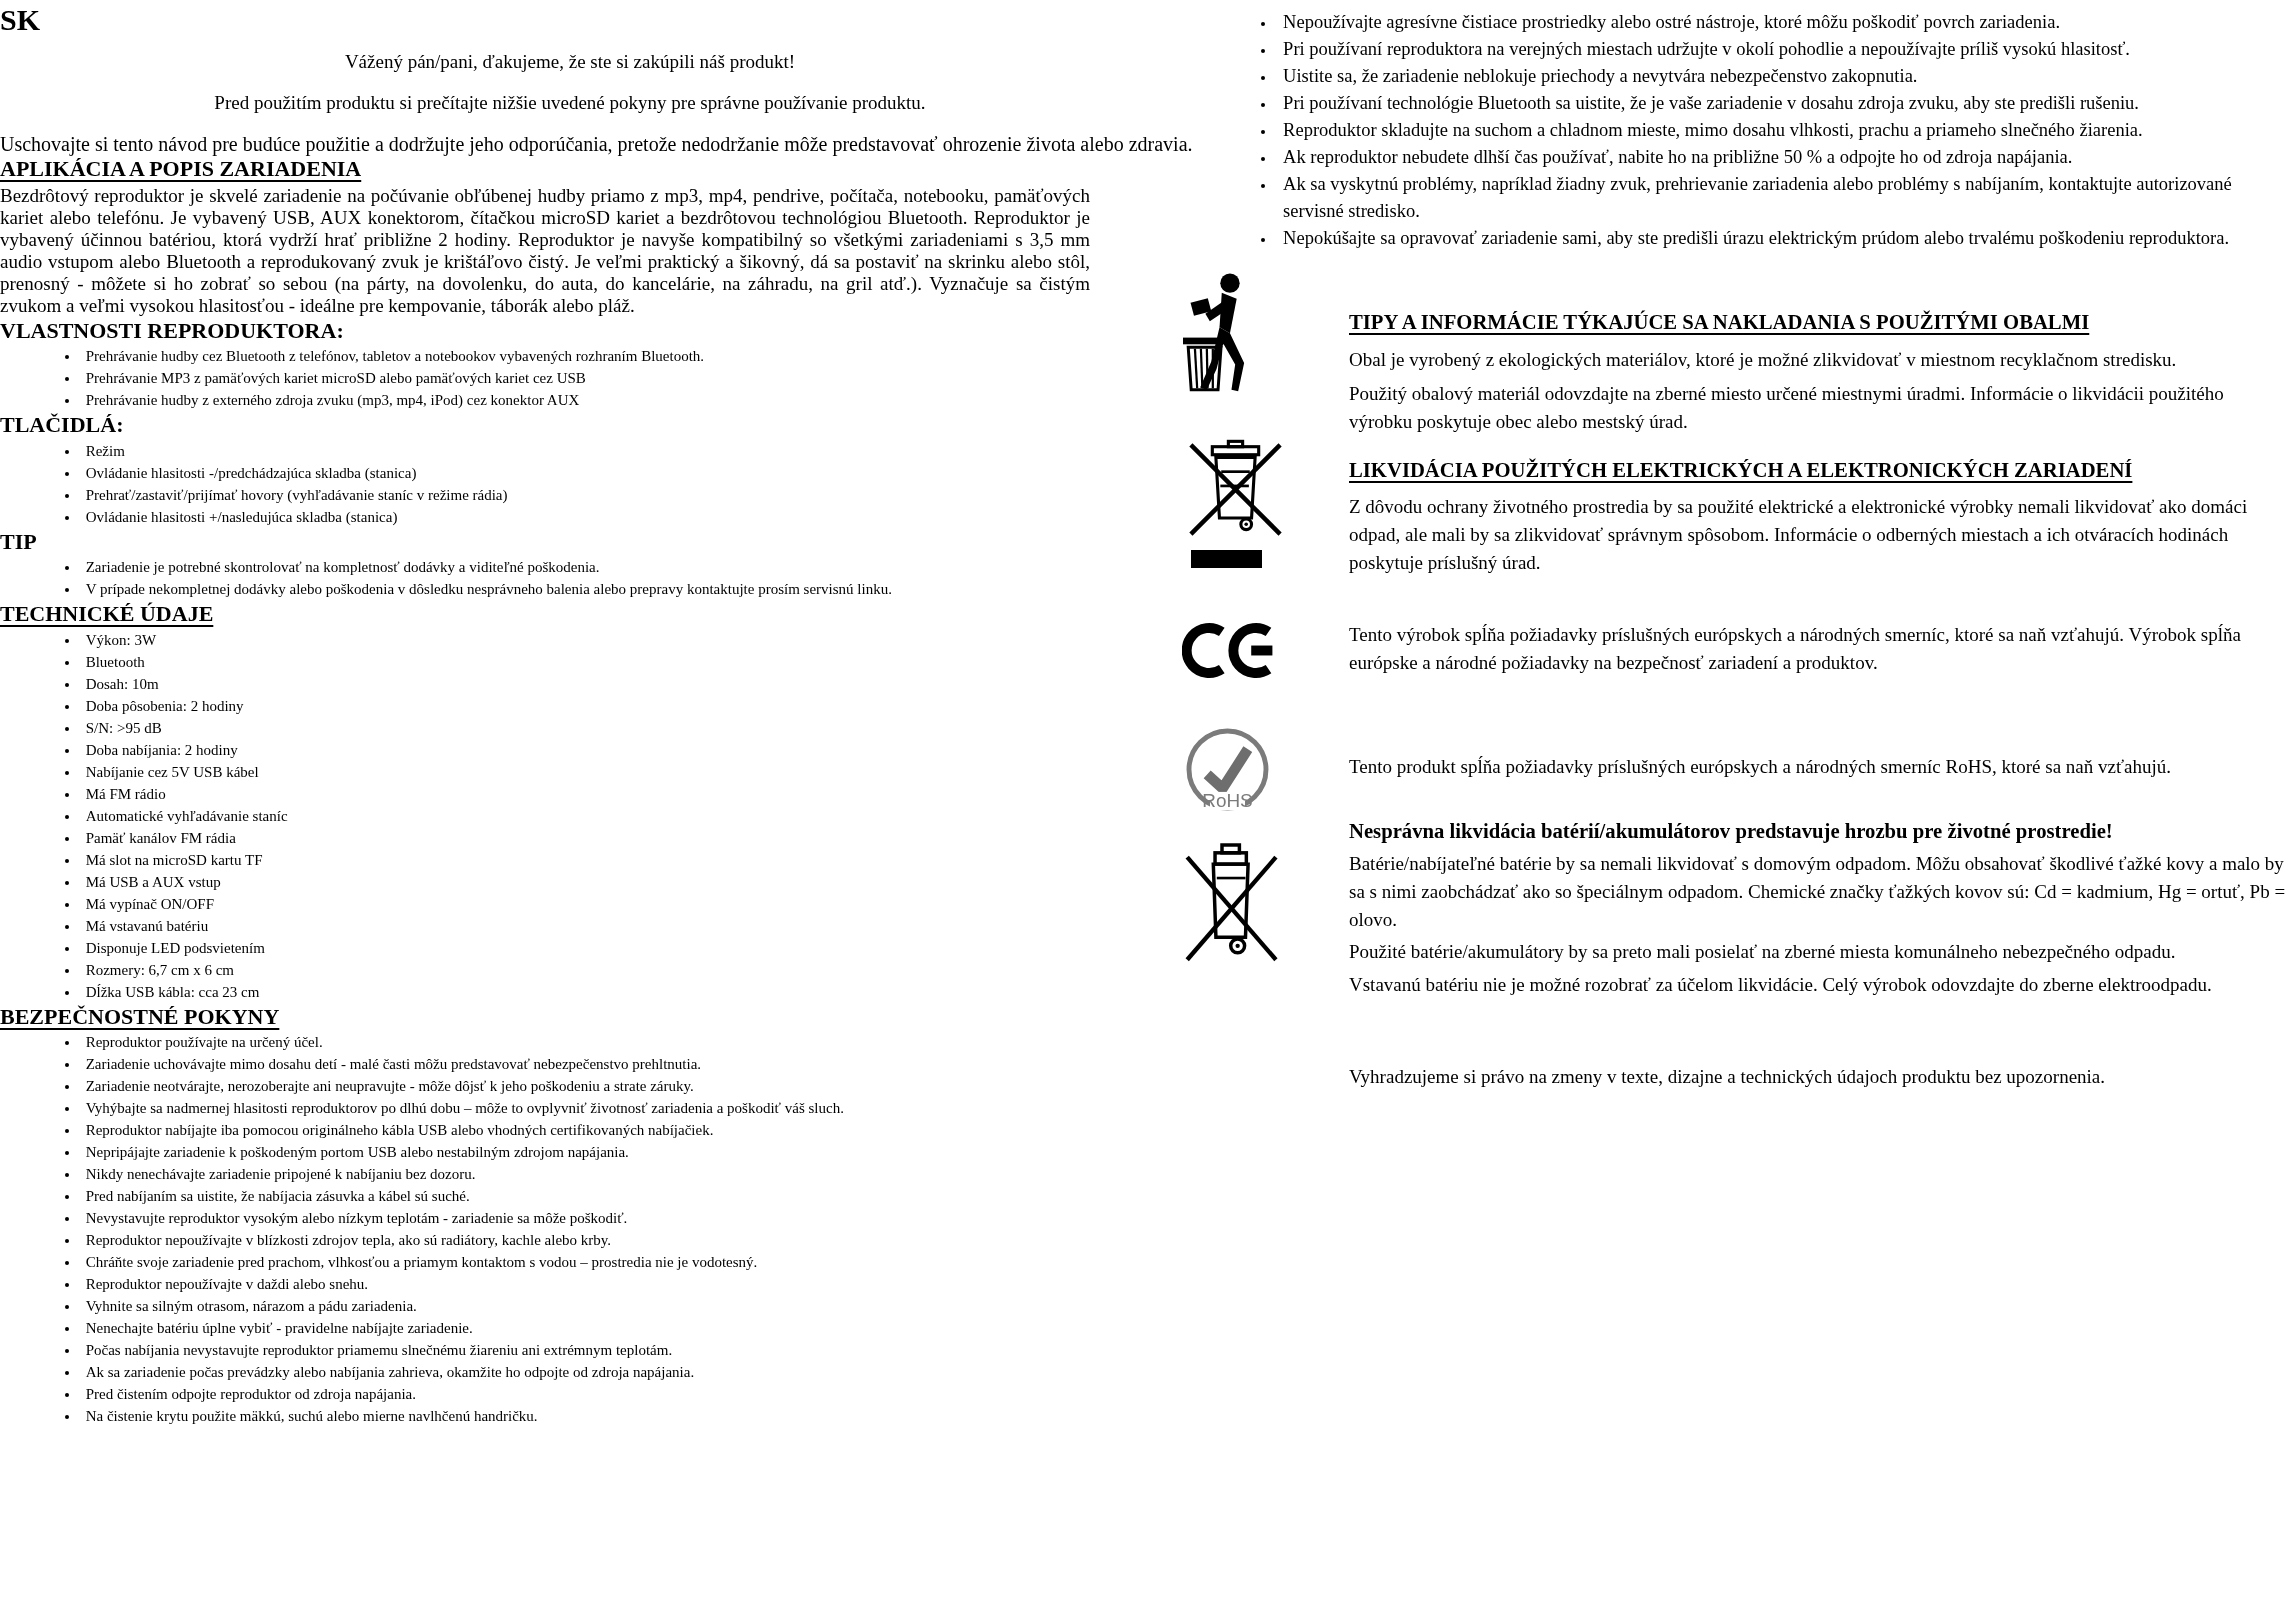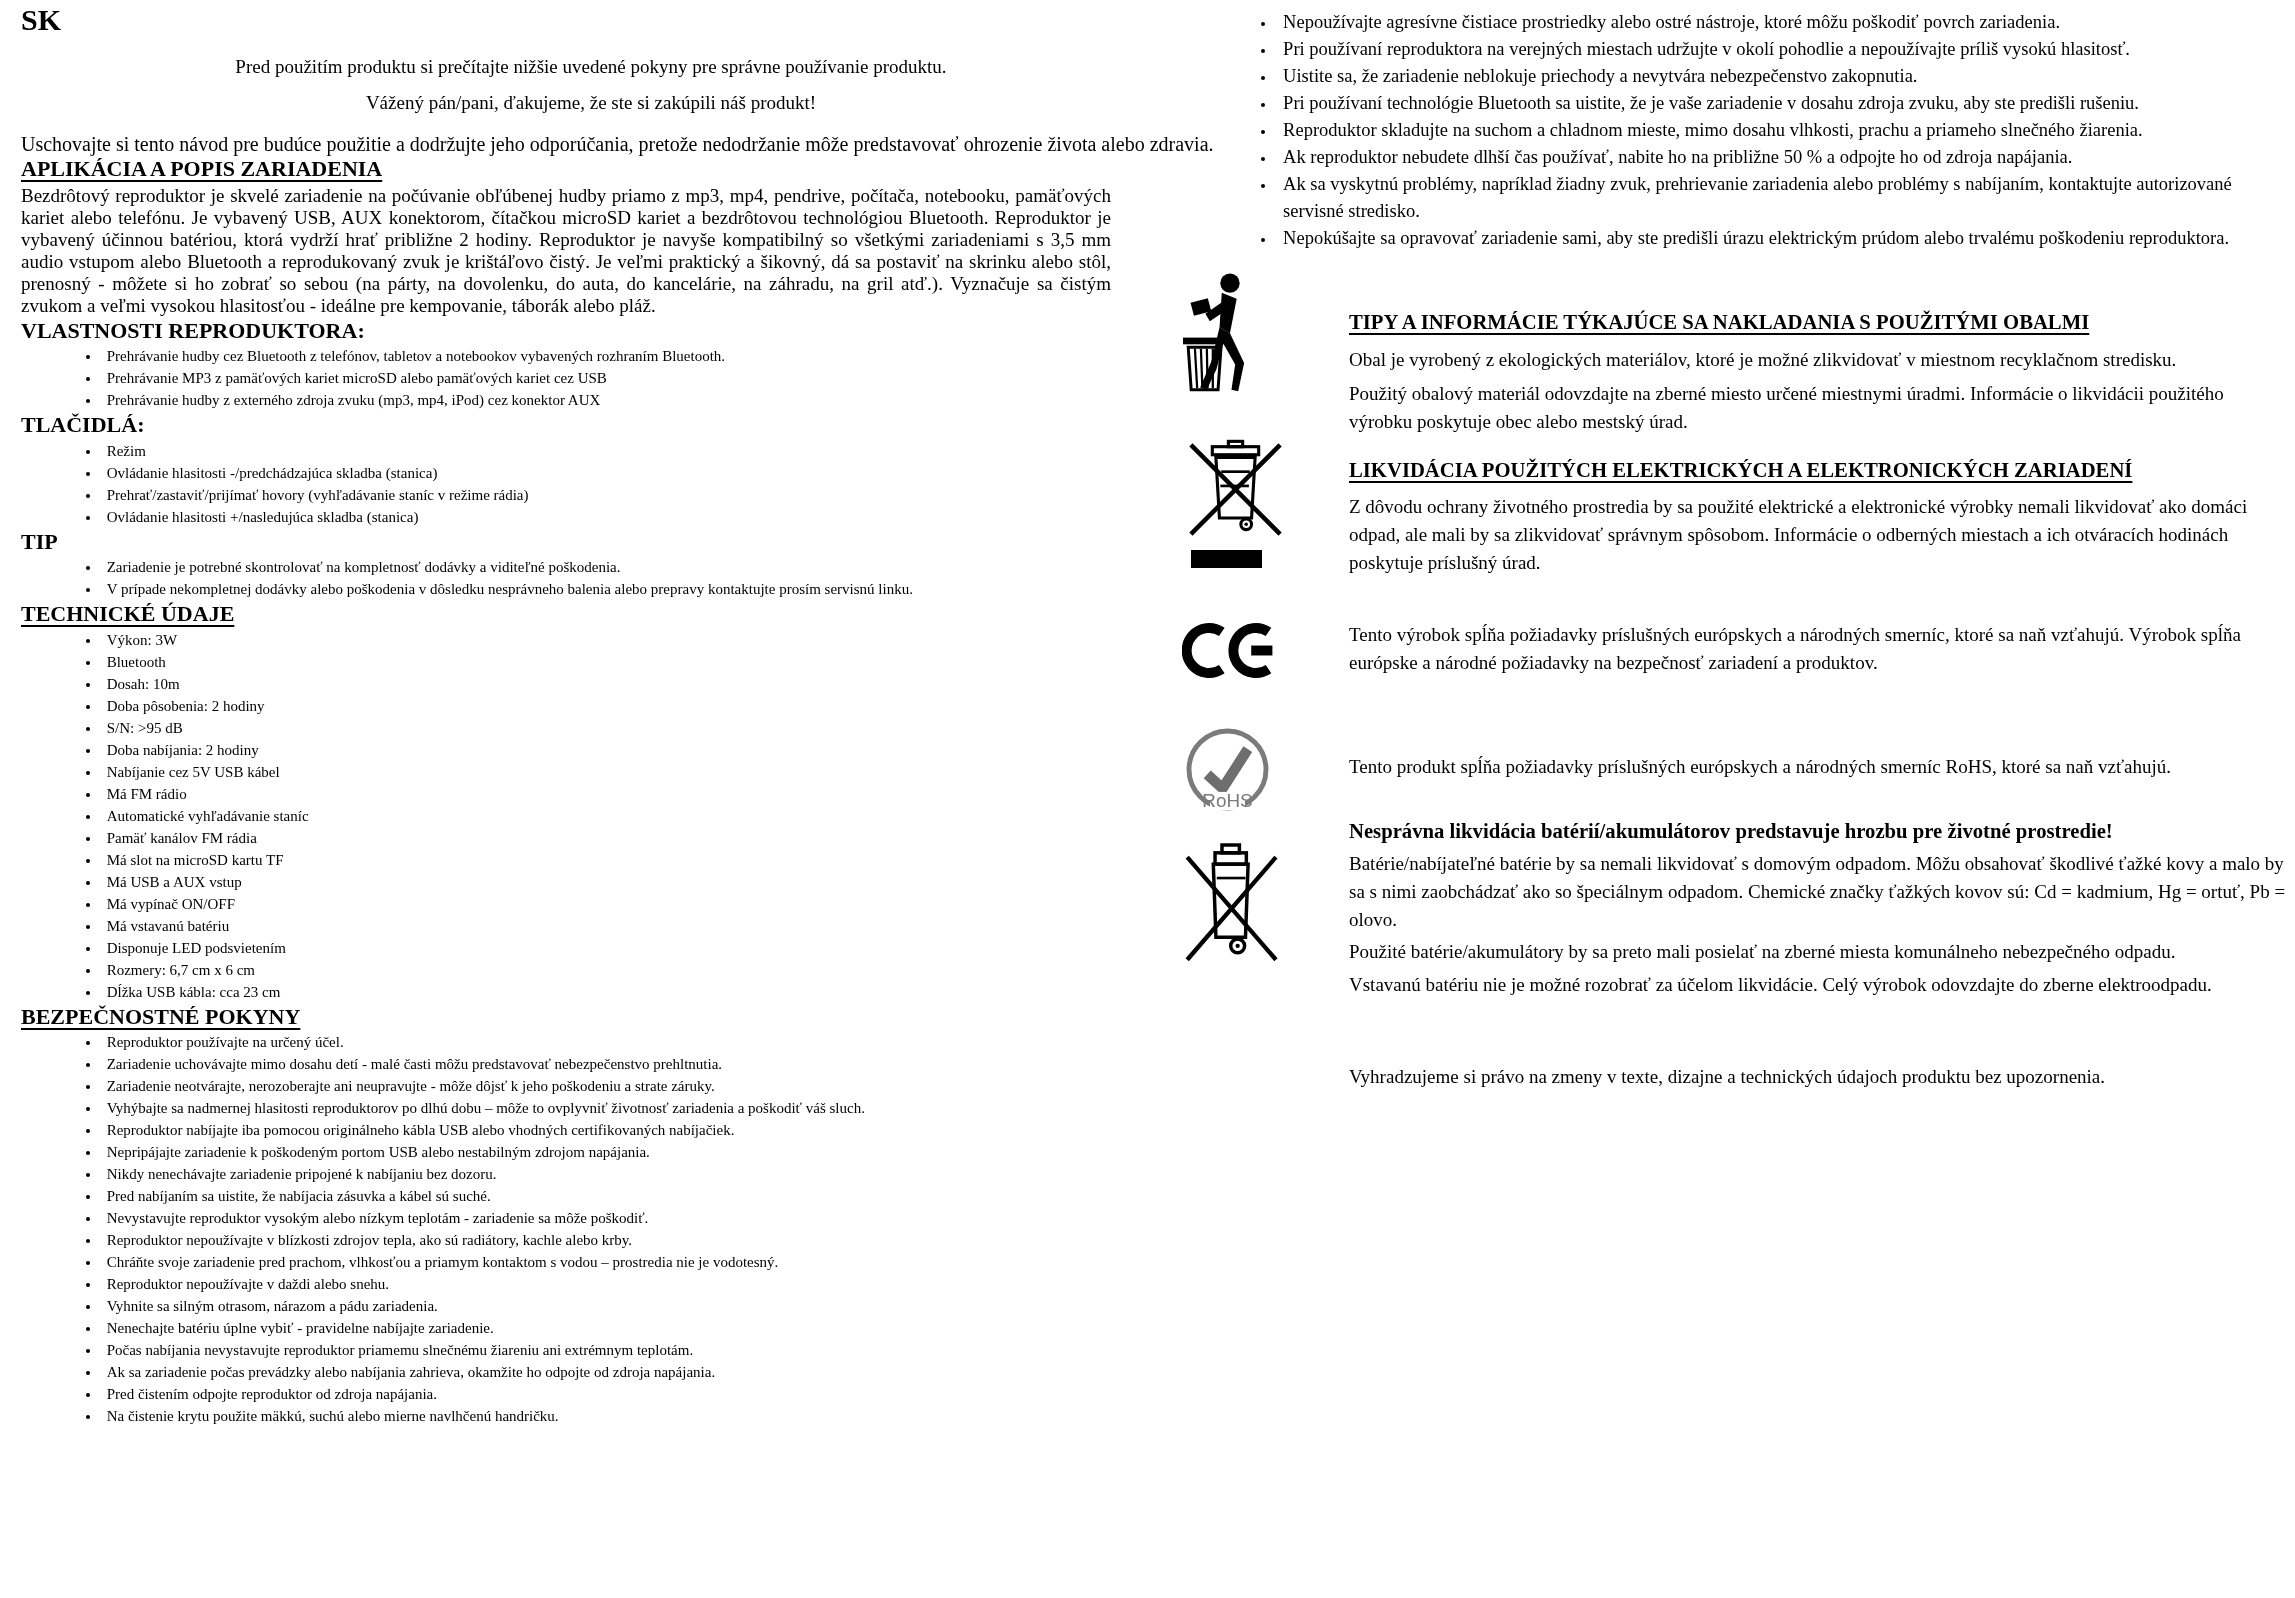--- a/index.html
+++ b/index.html
@@ -1,20 +1,20 @@
 <!DOCTYPE html>
 <html lang="sk" style="font-size:11.4px"><head>
 <meta charset="utf-8">
 <style>
   html,body{margin:0;padding:0;background:#fff;}
   body{width:2295px;height:1598px;font-family:"Liberation Serif",serif;color:#000;position:relative;overflow:hidden;}
   .page{position:relative;width:2295px;height:1598px;}
 
   
-  .col-left{position:absolute;left:21px;top:0;width:1140px;}
+  .col-left{position:absolute;left:0;top:0;width:1140px;}
   .sk{font-size:30px;font-weight:bold;margin:2.8px 0 0 0;line-height:34px;}
   .center-line{text-align:center;font-size:19px;line-height:22px;}
   .g1{margin-top:14.2px;}
   .g2{margin-top:19px;}
   .keep-note{margin-top:19px;font-size:20px;line-height:22px;white-space:nowrap;}
   h2.lh{font-size:22px;font-weight:bold;margin:0;line-height:28.5px;}
   .u{text-decoration:underline;text-decoration-thickness:2.1px;text-underline-offset:3.6px;}
   .mt-h1{margin-top:18.5px;}
   .mt-h2{margin-top:4.3px;}
   .mt-h3{margin-top:15.7px;}
@@ -55,22 +55,22 @@
   .weee-bar{width:71px;height:18.5px;background:#000;margin:7.1px 0 0 8.5px;}
   svg{display:block;}
 </style>
 </head>
 <body>
 
 <div class="page">
 
   <div class="col-left">
     <div class="sk">SK</div>
+    <div class="center-line g1">Vážený pán/pani, ďakujeme, že ste si zakúpili náš produkt!</div>
     <div class="center-line g2">Pred použitím produktu si prečítajte nižšie uvedené pokyny pre správne používanie produktu.</div>
-    <div class="center-line g1">Vážený pán/pani, ďakujeme, že ste si zakúpili náš produkt!</div>
     <div class="keep-note">Uschovajte si tento návod pre budúce použitie a dodržujte jeho odporúčania, pretože nedodržanie môže predstavovať ohrozenie života alebo zdravia.</div>
 
     <h2 class="lh u mt-h1">APLIKÁCIA A POPIS ZARIADENIA</h2>
     <p class="main-par">Bezdrôtový reproduktor je skvelé zariadenie na počúvanie obľúbenej hudby priamo z mp3, mp4, pendrive, počítača, notebooku, pamäťových kariet alebo telefónu. Je vybavený USB, AUX konektorom, čítačkou microSD kariet a bezdrôtovou technológiou Bluetooth. Reproduktor je vybavený účinnou batériou, ktorá vydrží hrať približne 2 hodiny. Reproduktor je navyše kompatibilný so všetkými zariadeniami s 3,5 mm audio vstupom alebo Bluetooth a reprodukovaný zvuk je krištáľovo čistý. Je veľmi praktický a šikovný, dá sa postaviť na skrinku alebo stôl, prenosný - môžete si ho zobrať so sebou (na párty, na dovolenku, do auta, do kancelárie, na záhradu, na gril atď.). Vyznačuje sa čistým zvukom a veľmi vysokou hlasitosťou - ideálne pre kempovanie, táborák alebo pláž.</p>
 
     <h2 class="lh mt-h2">VLASTNOSTI REPRODUKTORA:</h2>
     <ul class="doc-list">
         <li>Prehrávanie hudby cez Bluetooth z telefónov, tabletov a notebookov vybavených rozhraním Bluetooth.</li>
         <li>Prehrávanie MP3 z pamäťových kariet microSD alebo pamäťových kariet cez USB</li>
         <li>Prehrávanie hudby z externého zdroja zvuku (mp3, mp4, iPod) cez konektor AUX</li>

